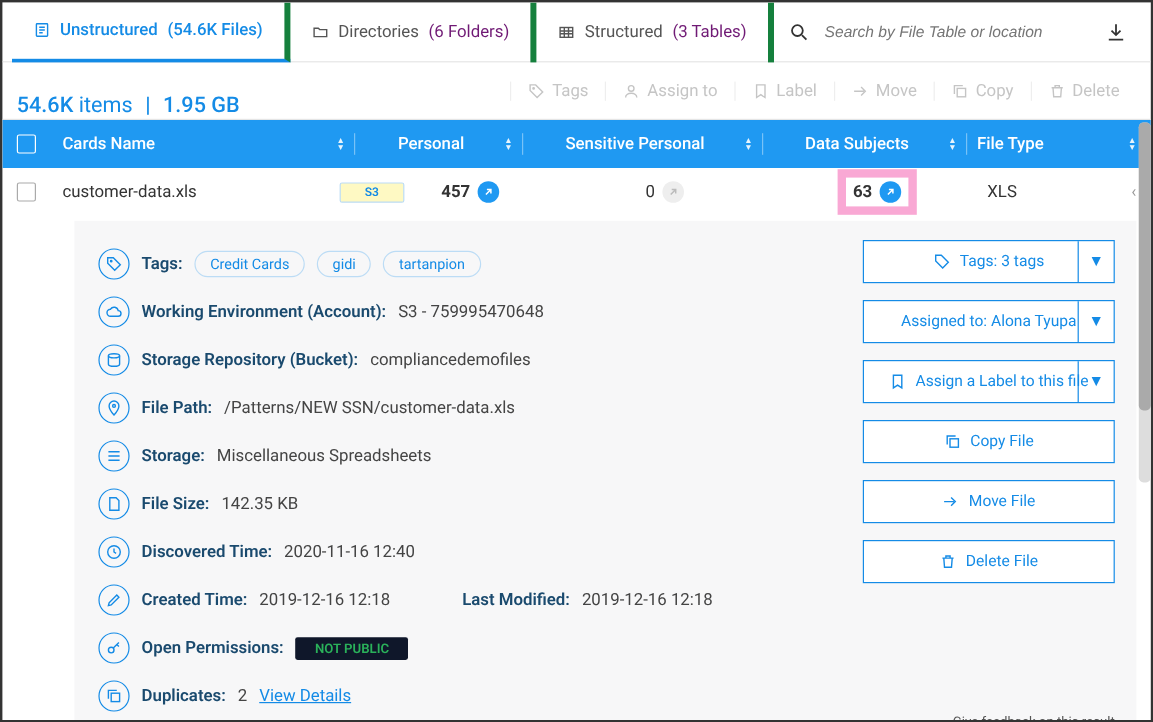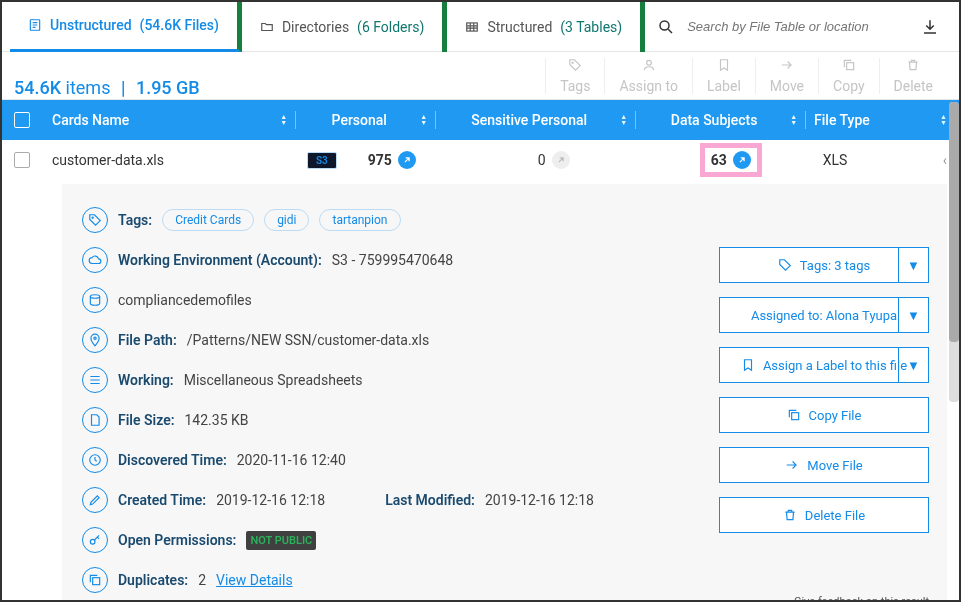--- a/index.html
+++ b/index.html
@@ -1,57 +1,57 @@
 <!DOCTYPE html>
 <html><head>
 <meta charset="utf-8">
 <style>
   * { box-sizing: border-box; margin: 0; padding: 0; }
   body { font-family: -apple-system, BlinkMacSystemFont, "Segoe UI", Roboto, sans-serif; font-size: 13px; color: #333; background: #fff; width: 961px; height: 602px; overflow: hidden; border: 2px solid #333; }
   .tabs-row { display: flex; align-items: center; height: 50px; border-bottom: 1px solid #e5e5e5; padding: 0 8px; }
   .tab { display: flex; align-items: center; padding: 0 18px; height: 50px; font-size: 14px; color: #555; gap: 8px; border-right: 5px solid #15803d; white-space: nowrap; }
   .tab.active { border-bottom: 3px solid #148be6; color: #148be6; font-weight: 500; }
   .tab .paren { color: #148be6; }
-  .tab.inactive .paren { color: #0f766e; }
+  .tab.inactive .paren { color: #701a75; }
   .search-area { display: flex; align-items: center; flex: 1; padding: 0 12px; gap: 12px; }
   .search-input { border: none; outline: none; font-style: italic; color: #888; flex: 1; font-size: 13px; }
   .dl-icon { width: 20px; color: #333; cursor: pointer; }
   .stats-row { display: flex; align-items: center; height: 48px; padding: 0 12px; border-bottom: 1px solid #e5e5e5; }
   .stats { color: #148be6; font-size: 18px; font-weight: 500; margin-top: 23px; }
   .stats .sep { margin: 0 6px; }
   .actions { display: flex; margin-left: auto; color: #c5c5c5; gap: 0; }
-  .action { display: flex; align-items: center; gap: 6px; padding: 0 14px; border-left: 1px solid #eee; font-size: 14px; flex-direction: column; }
+  .action { display: flex; align-items: center; gap: 6px; padding: 0 14px; border-left: 1px solid #eee; font-size: 14px; }
   .header-row { display: flex; align-items: center; background: #1f99f2; color: #fff; height: 40px; padding: 0 12px; font-size: 14px; font-weight: 500; }
   .col-check { width: 38px; display:flex; align-items:center; }
   .col-name { flex: 1; display:flex; align-items:center; }
   .col-p { width: 110px; text-align: center; }
   .col-sp { width: 170px; text-align: center; }
   .col-ds { width: 140px; text-align: center; }
   .col-ft { width: 120px; }
   .sort { display:inline-flex; flex-direction:column; margin-left:6px; font-size:7px; line-height:6px; opacity:0.9; }
   .sep-v { width:1px; height:18px; background: rgba(255,255,255,0.4); margin: 0 8px; }
   .data-row { display: flex; align-items: center; height: 40px; padding: 0 12px; font-size: 14px; }
   .checkbox { width: 16px; height: 16px; border: 1.5px solid #aaa; border-radius: 2px; }
   .header-row .checkbox { border-color: #fff; }
-  .badge-s3 { font-size: 10px; color: #148be6; border: 1px solid #bcdcf5; background:#0f172a; padding: 2px 8px; border-radius: 2px; font-weight:600;text-align:center; }
+  .badge-s3 { font-size: 10px; color: #148be6; border: 1px solid #bcdcf5; background:#fef9c3; padding: 2px 20px; border-radius: 2px; font-weight:600;text-align:center; }
   .num-cell { display:inline-flex; align-items:center; gap:6px; justify-content:center; width:100%; }
   .circ { width:18px; height:18px; border-radius:50%; background:#1f99f2; display:inline-flex; align-items:center; justify-content:center; }
   .circ svg { width:10px; height:10px; }
   .circ.gray { background:#eee; }
-  .hl-box { border: 5px solid #f9a8d4; padding: 3px 6px; display:inline-flex; align-items:center; gap:6px; }
+  .hl-box { border: 7px solid #f9a8d4; padding: 3px 6px; display:inline-flex; align-items:center; gap:6px; }
   .chev { color:#999; font-size:14px; }
   .details { background:#f7f7f8; margin: 4px 12px 12px 60px; padding: 16px 20px; font-size:14px; color:#333; position:relative; }
   .drow { display:flex; align-items:center; padding: 7px 0; gap: 10px; }
   .drow .icon { width:26px; height:26px; border:1.5px solid #148be6; border-radius:50%; display:inline-flex; align-items:center; justify-content:center; color:#148be6; flex-shrink:0; }
   .drow .lbl { color:#1a4a6e; font-weight:600; }
   .drow .val { color:#444; }
   .pill { border:1px solid #bcdcf5; color:#148be6; border-radius: 12px; padding: 3px 12px; font-size:12px; }
-  .notpublic { background:#404040; color:#2ab15a; font-size:11px; font-weight:600; padding:3px 4px; border-radius:2px; }
+  .notpublic { background:#0f172a; color:#2ab15a; font-size:11px; font-weight:600; padding:3px 16px; border-radius:2px; }
   .link { color:#148be6; text-decoration:underline; cursor:pointer; }
-  .right-actions { position:absolute; right: 18px; top: 16px; width: 210px; display:flex; flex-direction:column; gap: 14px; margin-top: 47px; }
+  .right-actions { position:absolute; right: 18px; top: 16px; width: 210px; display:flex; flex-direction:column; gap: 14px; }
   .rbtn { border:1px solid #148be6; color:#148be6; height:36px; display:flex; align-items:center; justify-content:center; gap:8px; font-size:13px; cursor:pointer; background:#fff; }
   .rbtn.split { justify-content:center; position:relative; }
   .rbtn.split .caret { position:absolute; right:0; top:0; bottom:0; width:30px; border-left:1px solid #148be6; display:flex; align-items:center; justify-content:center; }
   .feedback { position:absolute; bottom: 8px; right: 18px; font-size:11px; color:#555; text-decoration:underline; }
   .scroll-right { position:absolute; right:2px; top:102px; width:10px; height:300px; background:#ddd; border-radius:4px; }
   .scroll-thumb { position:absolute; right:2px; top:102px; width:10px; height:240px; background:#aaa; border-radius:4px; }
   svg.i { width:14px; height:14px; stroke:currentColor; fill:none; stroke-width:2; }
 </style>
 </head>
 <body>
@@ -167,21 +167,21 @@
 <div class="data-row">
   <div class="col-check">
       <div class="checkbox"></div>
     </div>
   <div class="col-name" style="gap:0">
     <span>customer-data.xls</span>
     <span style="flex:1"></span>
     <span class="badge-s3">S3</span>
   </div>
   <div class="col-p"><span class="num-cell">
-        <b>975</b>
+        <b>457</b>
         <span class="circ">
           <svg viewBox="0 0 24 24" stroke="#fff" fill="none" stroke-width="3">
             <path d="M7 17L17 7M9 7h8v8"></path>
           </svg>
         </span>
       </span></div>
   <div style="width:22px"></div>
   <div class="col-sp"><span class="num-cell">
         <span>0</span>
         <span class="circ gray">
@@ -228,39 +228,40 @@
     <span class="lbl">Working Environment (Account):</span>
     <span class="val">S3 - 759995470648</span>
   </div>
   <div class="drow">
     <span class="icon">
         <svg class="i" viewBox="0 0 24 24">
           <ellipse cx="12" cy="6" rx="8" ry="3"></ellipse>
           <path d="M4 6v12c0 1.7 3.6 3 8 3s8-1.3 8-3V6"></path>
         </svg>
       </span>
+    <span class="lbl">Storage Repository (Bucket):</span>
     <span class="val">compliancedemofiles</span>
   </div>
   <div class="drow">
     <span class="icon">
         <svg class="i" viewBox="0 0 24 24">
           <path d="M12 2a7 7 0 017 7c0 5-7 13-7 13S5 14 5 9a7 7 0 017-7z"></path>
           <circle cx="12" cy="9" r="2"></circle>
         </svg>
       </span>
     <span class="lbl">File Path:</span>
     <span class="val">/Patterns/NEW SSN/customer-data.xls</span>
   </div>
   <div class="drow">
     <span class="icon">
         <svg class="i" viewBox="0 0 24 24">
           <path d="M4 6h16M4 12h16M4 18h16"></path>
         </svg>
       </span>
-    <span class="lbl">Working:</span>
+    <span class="lbl">Storage:</span>
     <span class="val">Miscellaneous Spreadsheets</span>
   </div>
   <div class="drow">
     <span class="icon">
         <svg class="i" viewBox="0 0 24 24">
           <path d="M6 3h9l4 4v14H6z"></path>
         </svg>
       </span>
     <span class="lbl">File Size:</span>
     <span class="val">142.35 KB</span>

